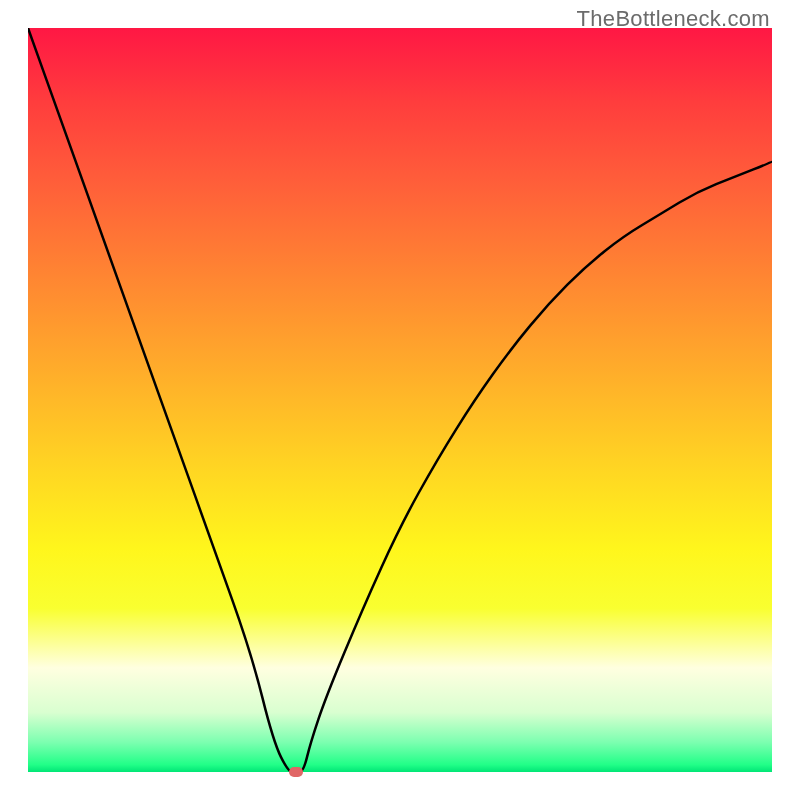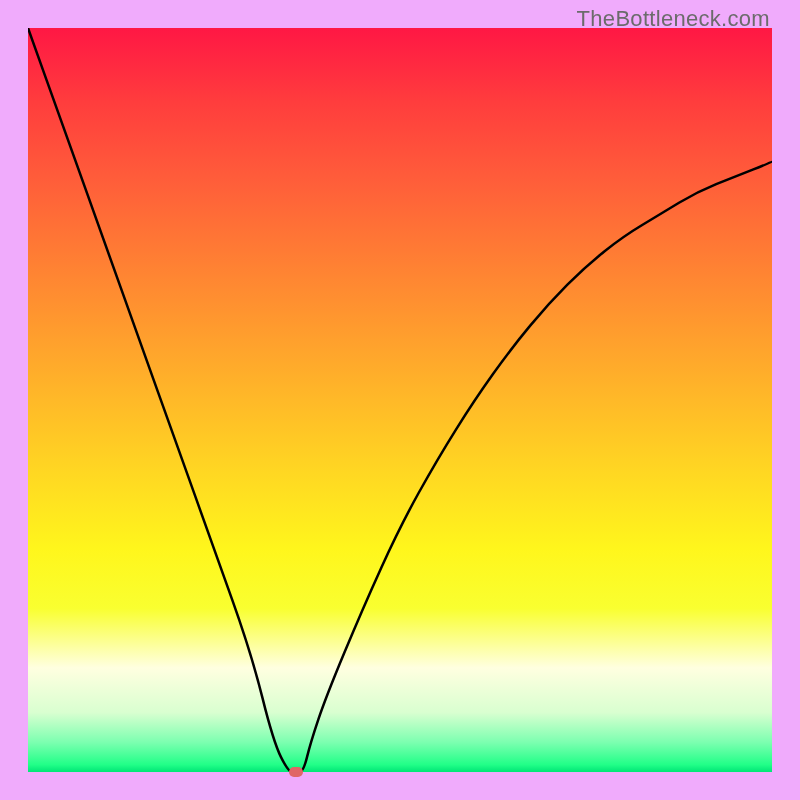--- a/index.html
+++ b/index.html
@@ -7,21 +7,21 @@
     padding: 0;
     width: 800px;
     height: 800px;
     background: #000;
     overflow: hidden;
   }
   .outer {
     width: 800px;
     height: 800px;
     position: relative;
-    background: #f0abfc;
+    background: #ffffff;
   }
   .plot-area {
     position: absolute;
     left: 28px;
     top: 28px;
     width: 744px;
     height: 744px;
     background: linear-gradient(to bottom,
       #ff1744 0%,
       #ff3d3d 10%,

